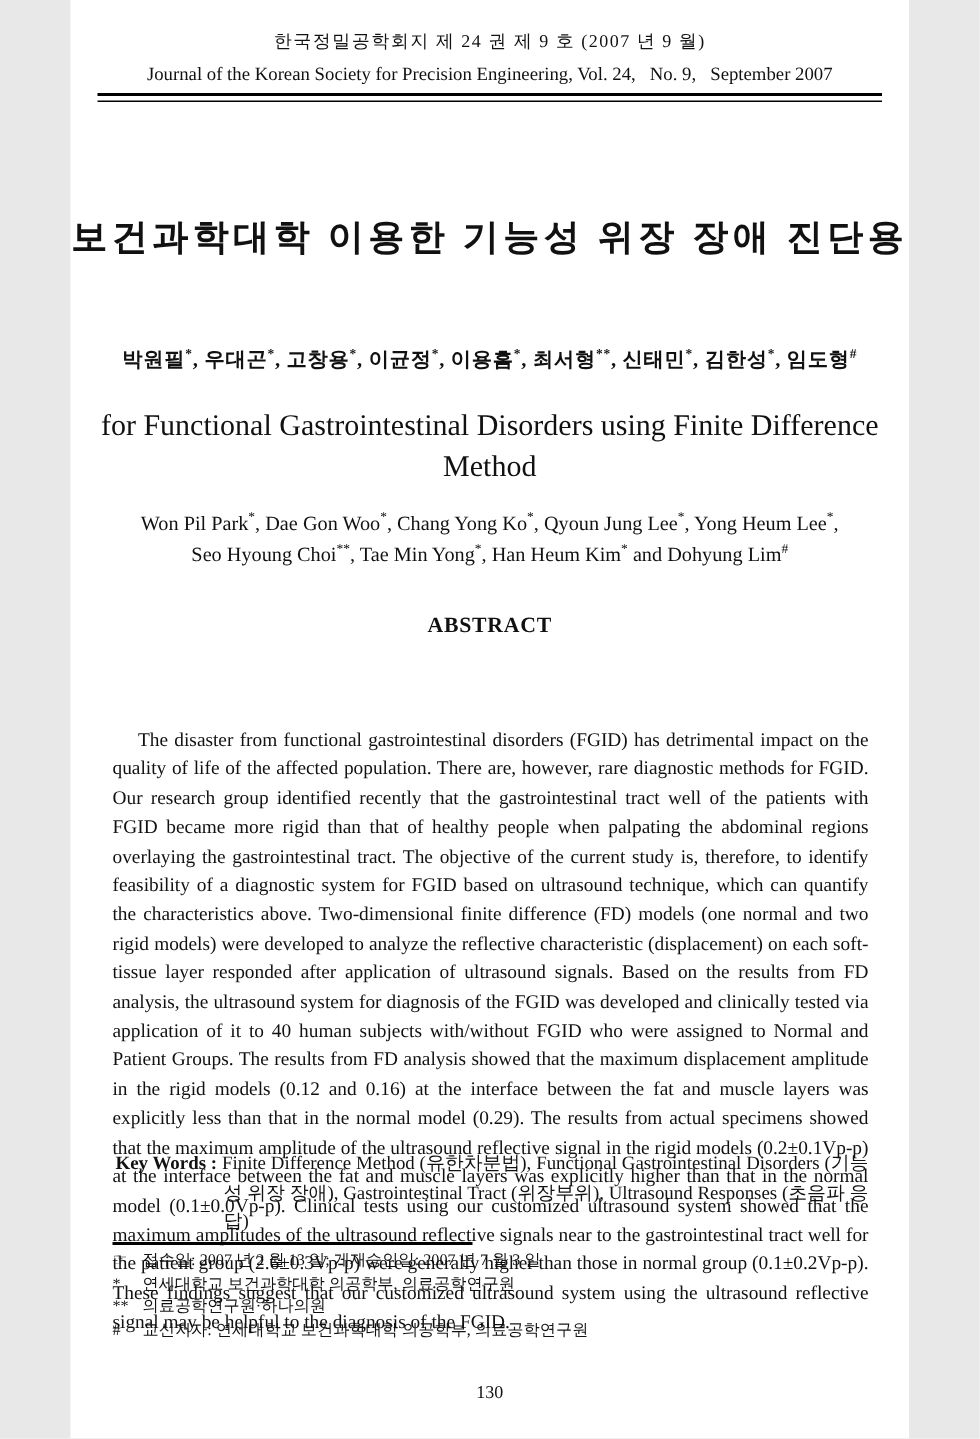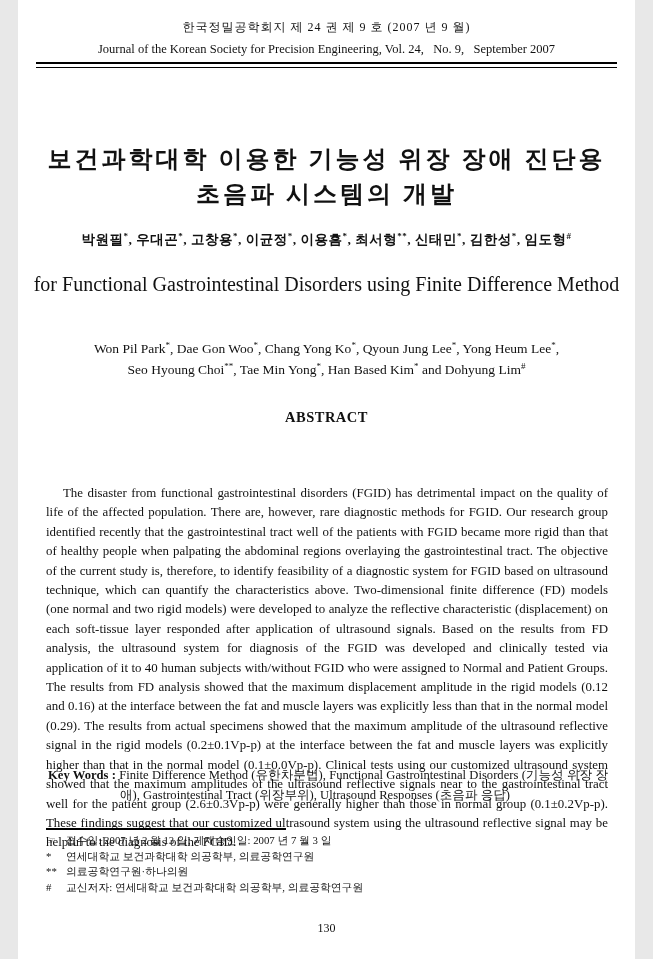--- a/index.html
+++ b/index.html
@@ -1,18 +1,18 @@
 <!DOCTYPE html>
 <html><head>
 <meta charset="utf-8">
 <style>
   html, body { margin: 0; padding: 0; background: #e8e8e8; }
   .page {
     position: relative;
-    width: 617px;
+    width: 559px;
     height: 959px;
     margin: 0 auto;
     background: #ffffff;
     color: #111111;
     font-family: "Liberation Serif", "DejaVu Serif", serif;
     overflow: hidden;
   }
   .centered { position: absolute; left: 0; right: 0; text-align: center; }
 
   .journal-line-kr { top: 19px; font-size: 12px; letter-spacing: 1px; }
@@ -86,32 +86,31 @@
 <div class="page">
 
   <div class="centered journal-line-kr">한국정밀공학회지 제 24 권 제 9 호 (2007 년 9 월)</div>
 
   <div class="centered journal-line-en">Journal of the Korean Society for Precision Engineering, Vol. 24,&nbsp;&nbsp; No. 9,&nbsp;&nbsp; September 2007</div>
 
   <div class="double-rule"></div>
 
   <div class="centered title-kr">
     <div>보건과학대학 이용한 기능성 위장 장애 진단용</div>
-    <div>초음파 시스템의 개발</div>
   </div>
 
   <div class="centered authors-kr"><span>박원필</span><sup class="author-sup">*</sup>, <span>우대곤</span><sup class="author-sup">*</sup>, <span>고창용</span><sup class="author-sup">*</sup>, <span>이균정</span><sup class="author-sup">*</sup>, <span>이용흠</span><sup class="author-sup">*</sup>, <span>최서형</span><sup class="author-sup">**</sup>, <span>신태민</span><sup class="author-sup">*</sup>, <span>김한성</span><sup class="author-sup">*</sup>, <span>임도형</span><sup class="author-sup">#</sup></div>
 
   <div class="centered title-en">
     <div>for Functional Gastrointestinal Disorders using Finite Difference Method</div>
   </div>
 
   <div class="centered authors-en">
     <div><span>Won Pil Park</span><sup class="author-sup">*</sup>, <span>Dae Gon Woo</span><sup class="author-sup">*</sup>, <span>Chang Yong Ko</span><sup class="author-sup">*</sup>, <span>Qyoun Jung Lee</span><sup class="author-sup">*</sup>, <span>Yong Heum Lee</span><sup class="author-sup">*</sup>,</div>
-    <div><span>Seo Hyoung Choi</span><sup class="author-sup">**</sup>, <span>Tae Min Yong</span><sup class="author-sup">*</sup>, <span>Han Based Kim</span><sup class="author-sup">*</sup> and <span>Dohyung Lim</span><sup class="author-sup">#</sup></div>
+    <div><span>Seo Hyoung Choi</span><sup class="author-sup">**</sup>, <span>Tae Min Yong</span><sup class="author-sup">*</sup>, <span>Han Heum Kim</span><sup class="author-sup">*</sup> and <span>Dohyung Lim</span><sup class="author-sup">#</sup></div>
   </div>
 
   <div class="centered abstract-heading">ABSTRACT</div>
 
   <div class="abstract-body">The disaster from functional gastrointestinal disorders (FGID) has detrimental impact on the quality of life of the affected population. There are, however, rare diagnostic methods for FGID. Our research group identified recently that the gastrointestinal tract well of the patients with FGID became more rigid than that of healthy people when palpating the abdominal regions overlaying the gastrointestinal tract. The objective of the current study is, therefore, to identify feasibility of a diagnostic system for FGID based on ultrasound technique, which can quantify the characteristics above. Two-dimensional finite difference (FD) models (one normal and two rigid models) were developed to analyze the reflective characteristic (displacement) on each soft-tissue layer responded after application of ultrasound signals. Based on the results from FD analysis, the ultrasound system for diagnosis of the FGID was developed and clinically tested via application of it to 40 human subjects with/without FGID who were assigned to Normal and Patient Groups. The results from FD analysis showed that the maximum displacement amplitude in the rigid models (0.12 and 0.16) at the interface between the fat and muscle layers was explicitly less than that in the normal model (0.29). The results from actual specimens showed that the maximum amplitude of the ultrasound reflective signal in the rigid models (0.2±0.1Vp-p) at the interface between the fat and muscle layers was explicitly higher than that in the normal model (0.1±0.0Vp-p). Clinical tests using our customized ultrasound system showed that the maximum amplitudes of the ultrasound reflective signals near to the gastrointestinal tract well for the patient group (2.6±0.3Vp-p) were generally higher than those in normal group (0.1±0.2Vp-p). These findings suggest that our customized ultrasound system using the ultrasound reflective signal may be helpful to the diagnosis of the FGID.</div>
 
   <div class="keywords">
     <span class="kw-label">Key Words :</span><span> Finite Difference Method (유한차분법), Functional Gastrointestinal Disorders (기능성 위장 장애), Gastrointestinal Tract (위장부위), Ultrasound Responses (초음파 응답)</span>
   </div>
 

